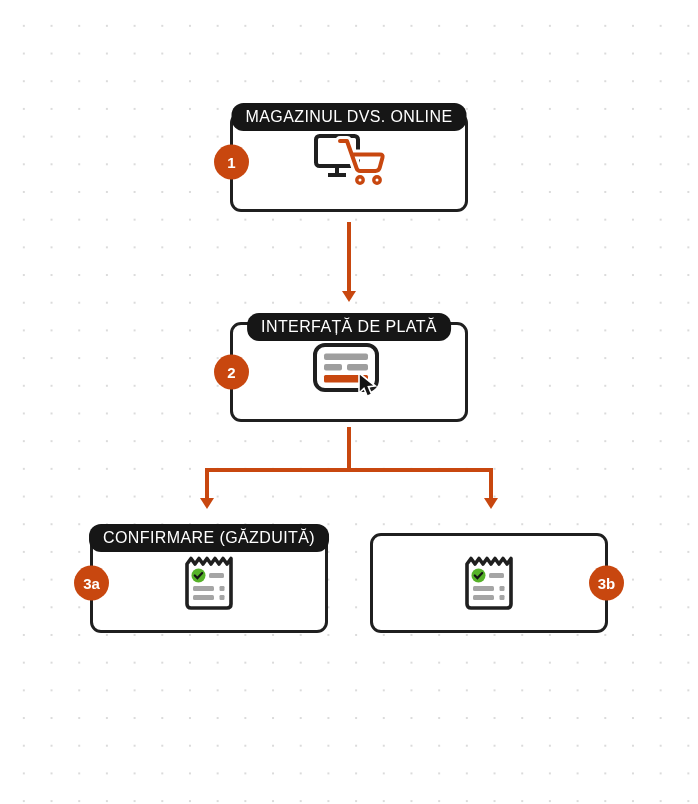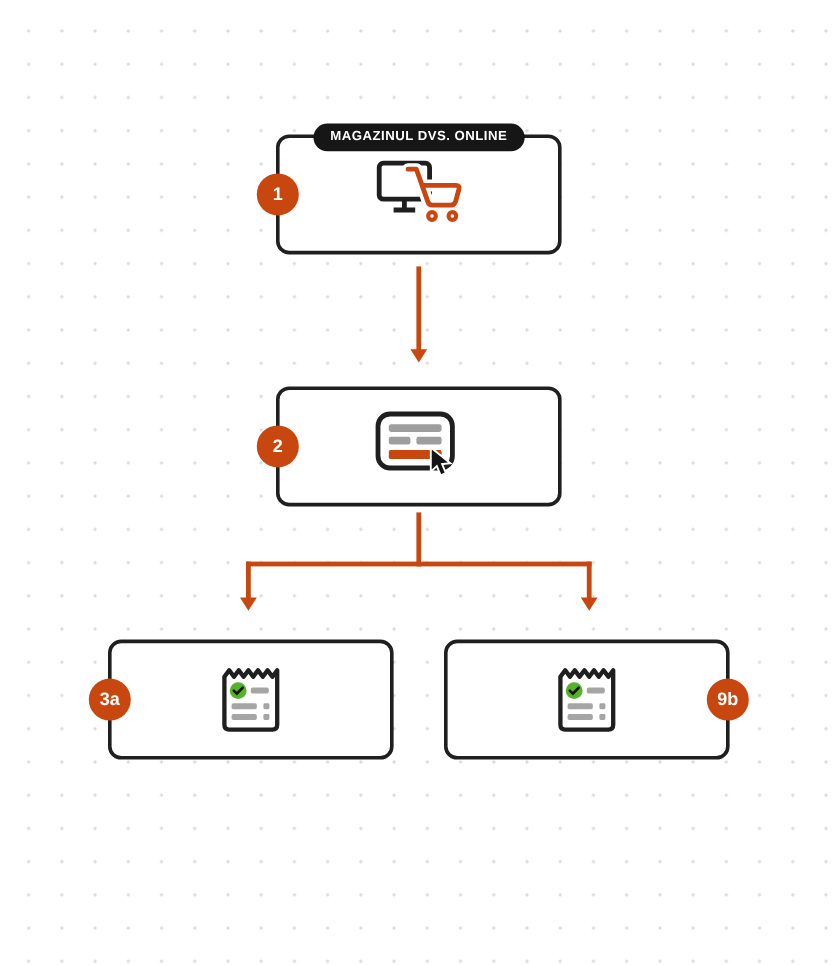--- a/index.html
+++ b/index.html
@@ -9,21 +9,21 @@
     background-size:27.7px 27.7px; background-position:10px 12px;
     overflow:hidden; font-family:"Liberation Sans", sans-serif;
   }
   .node {
     position:absolute; width:238px; height:100px; box-sizing:border-box;
     border:3px solid #1f1f1f; border-radius:11px; background:#ffffff;
     display:flex; align-items:center; justify-content:center;
   }
   .badge {
     position:absolute; top:-12px; left:50%; transform:translateX(-50%);
-    background:#161616; color:#ffffff; font-weight:bold; font-size:11px; line-height:1;
+    background:#161616; color:#ffffff; font-weight:normal; font-size:16px; line-height:1;
     letter-spacing:0.4px; padding:6px 14px 6px 14px; border-radius:12px; white-space:nowrap;
   }
   .step {
     position:absolute; width:35px; height:35px; border-radius:50%;
     background:#c8470f; color:#ffffff; font-weight:bold; font-size:15px;
     display:flex; align-items:center; justify-content:center;
     top:50%; transform:translateY(-50%);
   }
   .step.left  { left:-19px; }
   .step.right { right:-19px; }
@@ -57,20 +57,21 @@
         <circle cx="51" cy="49" r="3.2" fill="#ffffff" stroke="#c8470f" stroke-width="3.4"></circle>
         <circle cx="68" cy="49" r="3.2" fill="#ffffff" stroke="#c8470f" stroke-width="3.4"></circle>
       </svg>
     </span>
   </div>
 
   <div class="vline" style="left:347px; top:222px; height:70px;"></div>
   <div class="ahead" style="left:342px; top:291px;"></div>
 
   <div class="node" style="left:230px; top:322px;">
+    <div class="badge">INTERFAȚĂ DE PLATĂ</div>
     <div class="step left">2</div>
     <span>
       <svg width="74" height="60" viewBox="0 0 74 60">
         <rect x="3" y="3" width="62" height="45" rx="10" fill="#ffffff" stroke="#1f1f1f" stroke-width="4"></rect>
         <rect x="12" y="11.5" width="44" height="6.5" rx="2" fill="#9e9e9e"></rect>
         <rect x="12" y="22" width="18" height="6.5" rx="2" fill="#9e9e9e"></rect>
         <rect x="35" y="22" width="21" height="6.5" rx="2" fill="#9e9e9e"></rect>
         <rect x="12" y="33" width="44" height="7.5" rx="1.5" fill="#c8470f"></rect>
         <path d="M47 31 v20 l5-4.6 3.2 7.8 4.4-1.9 -3.2-7.6 6.9-.7 z" fill="#141414" stroke="#ffffff" stroke-width="1.6"></path>
       </svg>
@@ -78,37 +79,38 @@
   </div>
 
   <div class="vline" style="left:347px; top:427px; height:45px;"></div>
   <div class="hline" style="left:205px; top:468px; width:288px;"></div>
   <div class="vline" style="left:205px; top:468px; height:31px;"></div>
   <div class="ahead" style="left:200px; top:498px;"></div>
   <div class="vline" style="left:489px; top:468px; height:31px;"></div>
   <div class="ahead" style="left:484px; top:498px;"></div>
 
   <div class="node" style="left:90px; top:533px;">
+    <div class="badge">CONFIRMARE (GĂZDUITĂ)</div>
     <div class="step left">3a</div>
     <span>
       <svg width="54" height="60" viewBox="0 0 54 60">
         <path d="M5 11 L9 5.5 L13 11 L17 5.5 L21 11 L25 5.5 L29 11 L33 5.5 L37 11 L41 5.5 L45 11 L49 5.5 L49 51 Q49 55 45 55 L9 55 Q5 55 5 51 Z" fill="#ffffff" stroke="#1f1f1f" stroke-width="3.6" stroke-linejoin="round"></path>
         <circle cx="16.5" cy="22.5" r="7" fill="#56b229"></circle>
         <path d="M12.8 22.5 l2.6 2.6 4.8-5" fill="none" stroke="#141414" stroke-width="2.2" stroke-linecap="round"></path>
         <rect x="27" y="20" width="15" height="5" rx="1.5" fill="#a5a5a5"></rect>
         <rect x="11" y="33" width="21" height="5" rx="1.5" fill="#a5a5a5"></rect>
         <rect x="37.5" y="33" width="5" height="5" rx="1.2" fill="#a5a5a5"></rect>
         <rect x="11" y="42" width="21" height="5" rx="1.5" fill="#a5a5a5"></rect>
         <rect x="37.5" y="42" width="5" height="5" rx="1.2" fill="#a5a5a5"></rect>
       </svg>
     </span>
   </div>
 
   <div class="node" style="left:370px; top:533px;">
-    <div class="step right">9b</div>
+    <div class="step right">3b</div>
     <span>
       <svg width="54" height="60" viewBox="0 0 54 60">
         <path d="M5 11 L9 5.5 L13 11 L17 5.5 L21 11 L25 5.5 L29 11 L33 5.5 L37 11 L41 5.5 L45 11 L49 5.5 L49 51 Q49 55 45 55 L9 55 Q5 55 5 51 Z" fill="#ffffff" stroke="#1f1f1f" stroke-width="3.6" stroke-linejoin="round"></path>
         <circle cx="16.5" cy="22.5" r="7" fill="#56b229"></circle>
         <path d="M12.8 22.5 l2.6 2.6 4.8-5" fill="none" stroke="#141414" stroke-width="2.2" stroke-linecap="round"></path>
         <rect x="27" y="20" width="15" height="5" rx="1.5" fill="#a5a5a5"></rect>
         <rect x="11" y="33" width="21" height="5" rx="1.5" fill="#a5a5a5"></rect>
         <rect x="37.5" y="33" width="5" height="5" rx="1.2" fill="#a5a5a5"></rect>
         <rect x="11" y="42" width="21" height="5" rx="1.5" fill="#a5a5a5"></rect>
         <rect x="37.5" y="42" width="5" height="5" rx="1.2" fill="#a5a5a5"></rect>

